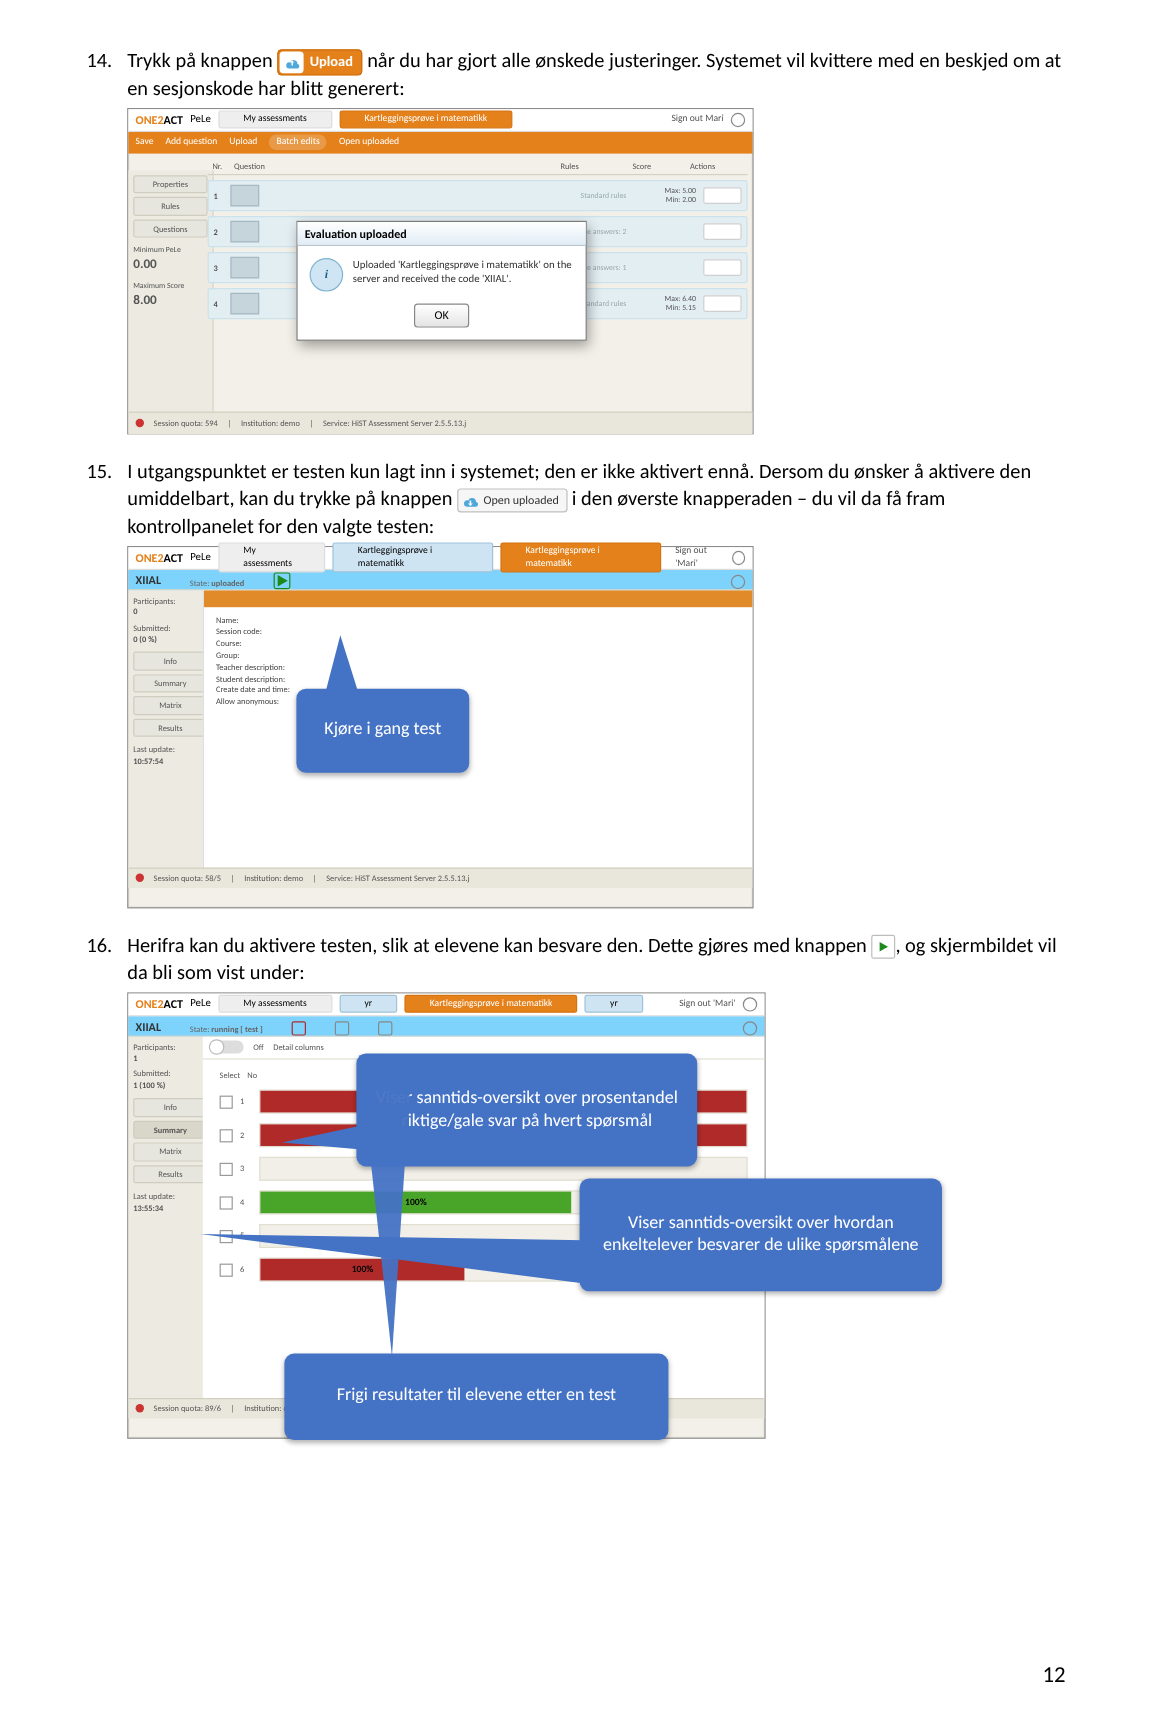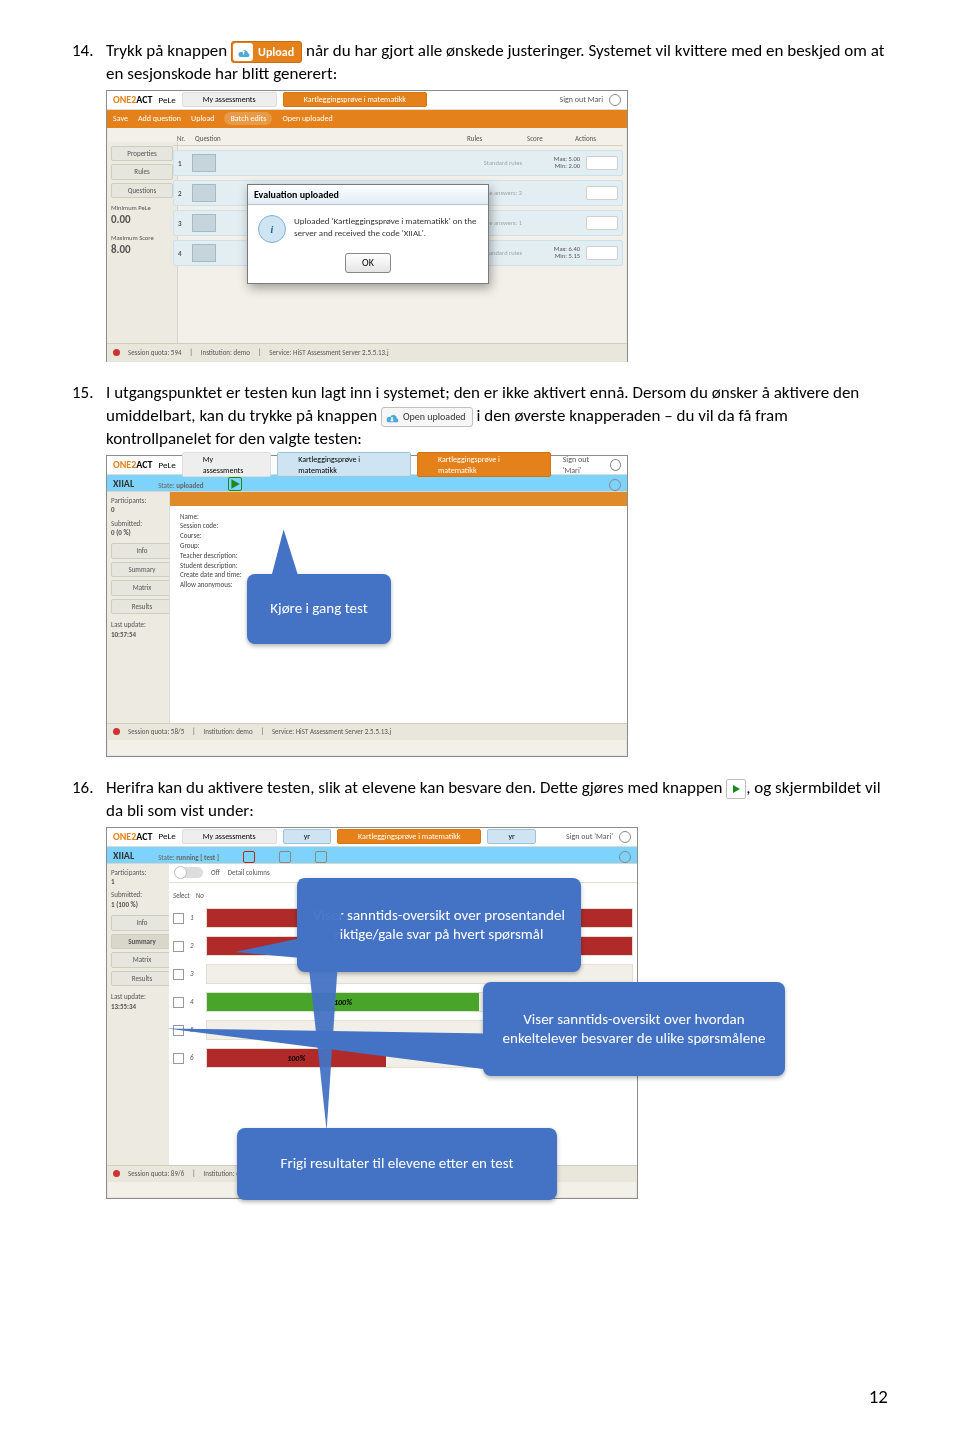--- a/index.html
+++ b/index.html
@@ -134,21 +134,21 @@
   
   .shot3 { width: 530px; height: 370px; }
   .s3-body { position: relative; height: calc(100% - 52px); }
   .s3-side { position: absolute; left: 0; top: 0; bottom: 16px; width: 62px; background: #eceae1; border-right: 1px solid #d7d4c8; font-size: 7px; padding: 4px; color:#555;}
   .s3-side .sbtn { background: #e6e6de; border: 1px solid #cfcdc0; border-radius: 2px; padding: 2px 3px; margin-bottom: 3px; text-align: center; }
   .s3-side .sbtn.active { background:#d9d7ca; font-weight:700;}
   .s3-main { position: absolute; left: 62px; right: 0; top: 0; bottom: 16px; background:#fff; }
   .s3-tools { height: 18px; border-bottom: 1px solid #e2e0d5; display:flex;align-items:center;padding:0 6px;gap:8px;font-size:7px;color:#555;}
   .toggle { width: 28px; height: 11px; border-radius: 6px; background: #ddd; position: relative; }
   .toggle .knob { width: 11px; height: 11px; border-radius: 50%; background: #fff; border:1px solid #bbb; position:absolute; left:-1px; top:-1px;}
-  .s3-list { padding: 4px 4px; font-style: italic; }
+  .s3-list { padding: 4px 14px; }
   .selrow { font-size: 7px; color:#555; margin: 4px 0; display:flex; gap:6px; }
   .cb { width: 9px; height: 9px; border:1px solid #999; background:#fff; display:inline-block; flex:0 0 9px;}
   .bar-row { display:flex; align-items:center; gap:6px; margin: 8px 0; }
   .bar-row .n { width: 10px; font-size:7px; color:#555;}
   .bar-track { flex:1; height: 18px; background:#f1efe7; border:1px solid #e2dfd1; position:relative;}
   .bar-fill { position:absolute; left:0; top:0; bottom:0; display:flex;align-items:center;justify-content:center;font-size:8px;font-weight:700;color:#000;}
   .bar-red { background:#b02a2a; } .bar-green { background:#49a52a; }
   .pct { padding:0 4px; }
   .s3-footer { position: absolute; left:0;right:0;bottom:0;height:16px;background:#e9e7dc;border-top:1px solid #d2cfc0;display:flex;align-items:center;font-size:7px;color:#555;padding:0 6px;gap:8px;}
 

